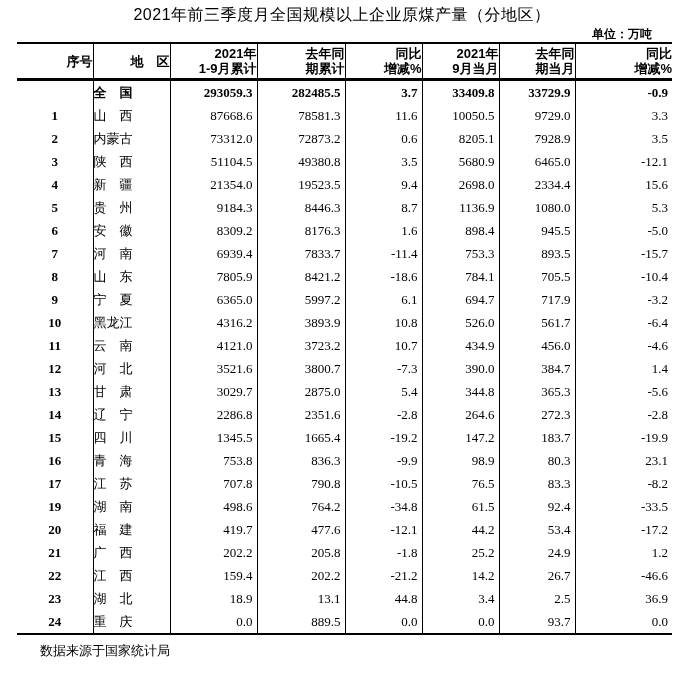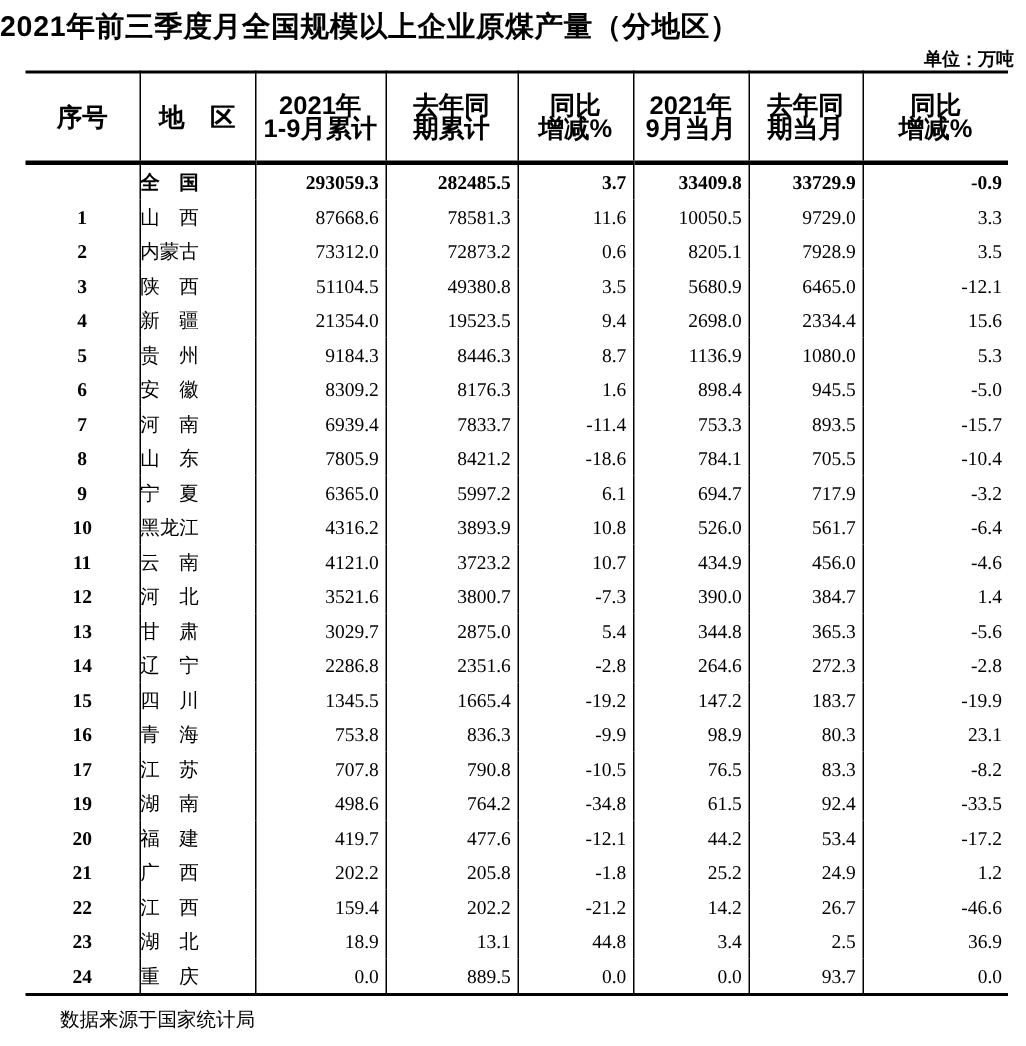--- a/index.html
+++ b/index.html
@@ -13,28 +13,29 @@
     color: #000000;
     font-family: "Liberation Sans", sans-serif;
     overflow: hidden;
   }
   .page {
     position: relative;
     width: 684px;
     height: 697px;
   }
   .title {
+    text-align: center;
     padding-top: 5px;
-    font-size: 19px;
-    font-weight: 700;
+    font-size: 16px;
+    font-weight: 400;
     letter-spacing: 0.5px;
   }
   .unit {
     text-align: right;
-    padding-right: 8px;
+    padding-right: 32px;
     margin-top: 1px;
     font-size: 12px;
     font-weight: 700;
     height: 15px;
     line-height: 15px;
   }
   table.coal {
     border-collapse: collapse;
     table-layout: fixed;
     margin-left: 17px;
@@ -46,25 +47,25 @@
     border-left: 1px solid #000000;
     padding: 0;
     white-space: nowrap;
     overflow: hidden;
   }
   .coal th:first-child, .coal td:first-child {
     border-left: none;
   }
   .coal thead th {
     border-bottom: 3px solid #000000;
-    font-size: 17px;
+    font-size: 13px;
     font-weight: 700;
-    text-align: center;
+    text-align: right;
     vertical-align: middle;
-    padding: 14px 0;
+    padding: 2px 0;
     line-height: 15px;
   }
   .coal td {
     height: 23px;
     font-size: 13px;
     line-height: 23px;
   }
   .c-no {
     text-align: center;
     font-weight: 700;

